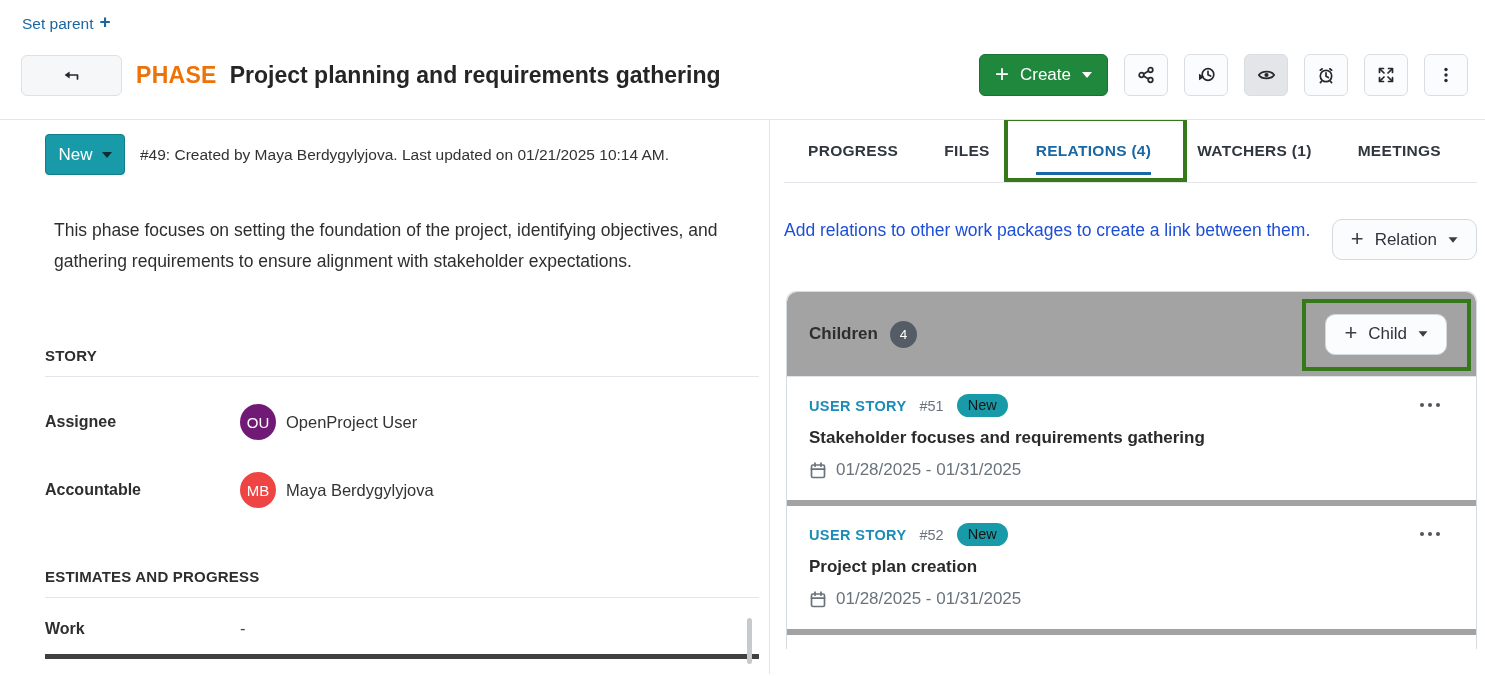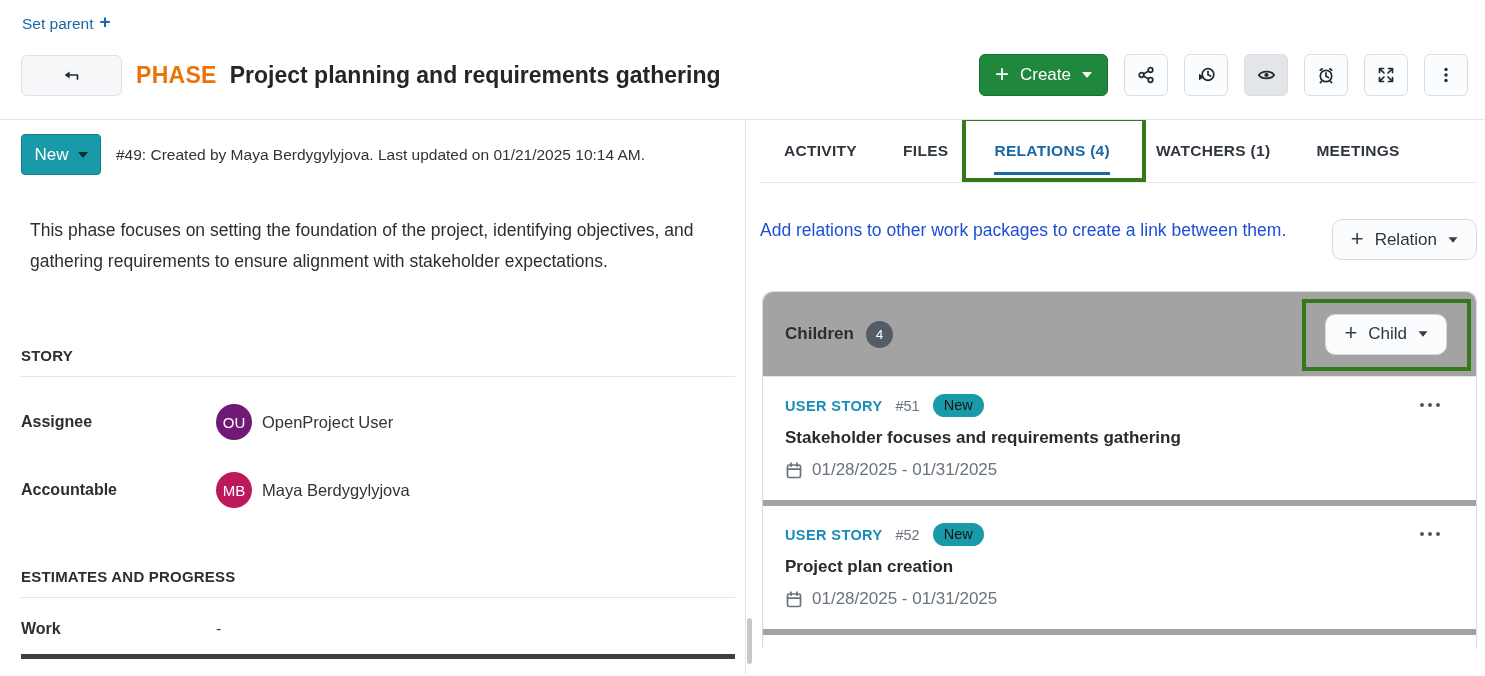--- a/index.html
+++ b/index.html
@@ -27,21 +27,21 @@
   .create-btn { background:#1F883D; border:1px solid #187232; color:#fff; height:42px; border-radius:6px;
     display:flex; align-items:center; gap:11px; padding:0 15px; font-size:17px; cursor:pointer; }
   .create-btn .plusbig { font-size:24px; font-weight:300; line-height:20px; margin-top:-2px; }
   .caret { width:0; height:0; border-left:5px solid transparent; border-right:5px solid transparent; border-top:6px solid currentColor; display:inline-block; }
   .icon-btn { width:44px; height:42px; background:#fbfcfd; border:1px solid #d9dee3; border-radius:6px;
     display:flex; align-items:center; justify-content:center; margin-left:16px; cursor:pointer; }
   .icon-btn.pressed { background:#e3e5e9; }
   .header-divider { border-bottom:1px solid #e2e5e9; margin-top:23px; }
 
   
-  .main { display:flex; height:554px; overflow:hidden; }
+  .main { display:flex; height:554px; overflow:hidden;padding-left:24px; }
   .left-panel { width:746px; border-right:1px solid #e2e5e9; padding-left:21px; overflow:hidden; }
   .right-panel { flex:1; padding:0 8px 0 14px; overflow:hidden; position:relative; }
   .scroll-thumb { position:absolute; left:747px; top:618px; width:5px; height:46px; background:#c6cacd; border-radius:3px; }
 
   
   .status-row { display:flex; align-items:center; gap:15px; margin-top:14px; }
   .status-btn { background:#189AA8; border:1px solid #0f7f8c; color:#fff; width:80px; height:41px; border-radius:4px;
     display:flex; align-items:center; justify-content:center; gap:9px; font-size:17px; cursor:pointer; }
   .status-btn .caret { color:#0b2f33; }
   .status-meta { font-size:15.5px; color:#333; }
@@ -52,21 +52,21 @@
     border-bottom:1px solid #e2e5e9; padding-bottom:12px; margin-right:10px; }
   .heading-people { margin-top:70px; }
   .heading-estimates { margin-top:60px; }
 
   .attr-row { display:flex; align-items:center; }
   .attr-label { width:195px; font-weight:bold; font-size:16px; color:#2e2e2e; }
   .attr-value { display:flex; align-items:center; gap:10px; font-size:16.5px; color:#333; cursor:pointer; }
   .avatar { width:36px; height:36px; border-radius:50%; color:#fff; font-size:15px;
     display:flex; align-items:center; justify-content:center; flex:0 0 36px; }
   .avatar-assignee { background:#701a75; }
-  .avatar-accountable { background:#be185d; }
+  .avatar-accountable { background:#ef4444; }
   .row-assignee { margin-top:27px; }
   .row-accountable { margin-top:32px; }
   .row-work { margin-top:21px; padding-bottom:16px; border-bottom:5px solid #404040; margin-right:10px; }
   .work-value { color:#444; }
 
   
   .tabs { display:flex; align-items:center; gap:46px; height:63px; padding-left:24px;
     border-bottom:1px solid #e2e5e9; position:relative; }
   .tab { font-size:15.5px; font-weight:bold; letter-spacing:0.3px; color:#30363d; cursor:pointer; position:relative; }
   .tab.active { color:#1A67A3; }
@@ -217,21 +217,21 @@
     <div class="section-heading heading-estimates">ESTIMATES AND PROGRESS</div>
 
     <div class="attr-row row-work">
       <span class="attr-label">Work</span>
       <span class="attr-value work-value">-</span>
     </div>
   </div>
 
   <div class="right-panel">
     <div class="tabs">
-      <span class="tab">ACTIVITY</span>
+      <span class="tab">PROGRESS</span>
       <span class="tab">FILES</span>
       <span class="tab active">
         <span>RELATIONS (4)</span>
         <span class="tab-underline"></span>
         <span class="tab-anno"></span>
       </span>
       <span class="tab">WATCHERS (1)</span>
       <span class="tab">MEETINGS</span>
     </div>
 

